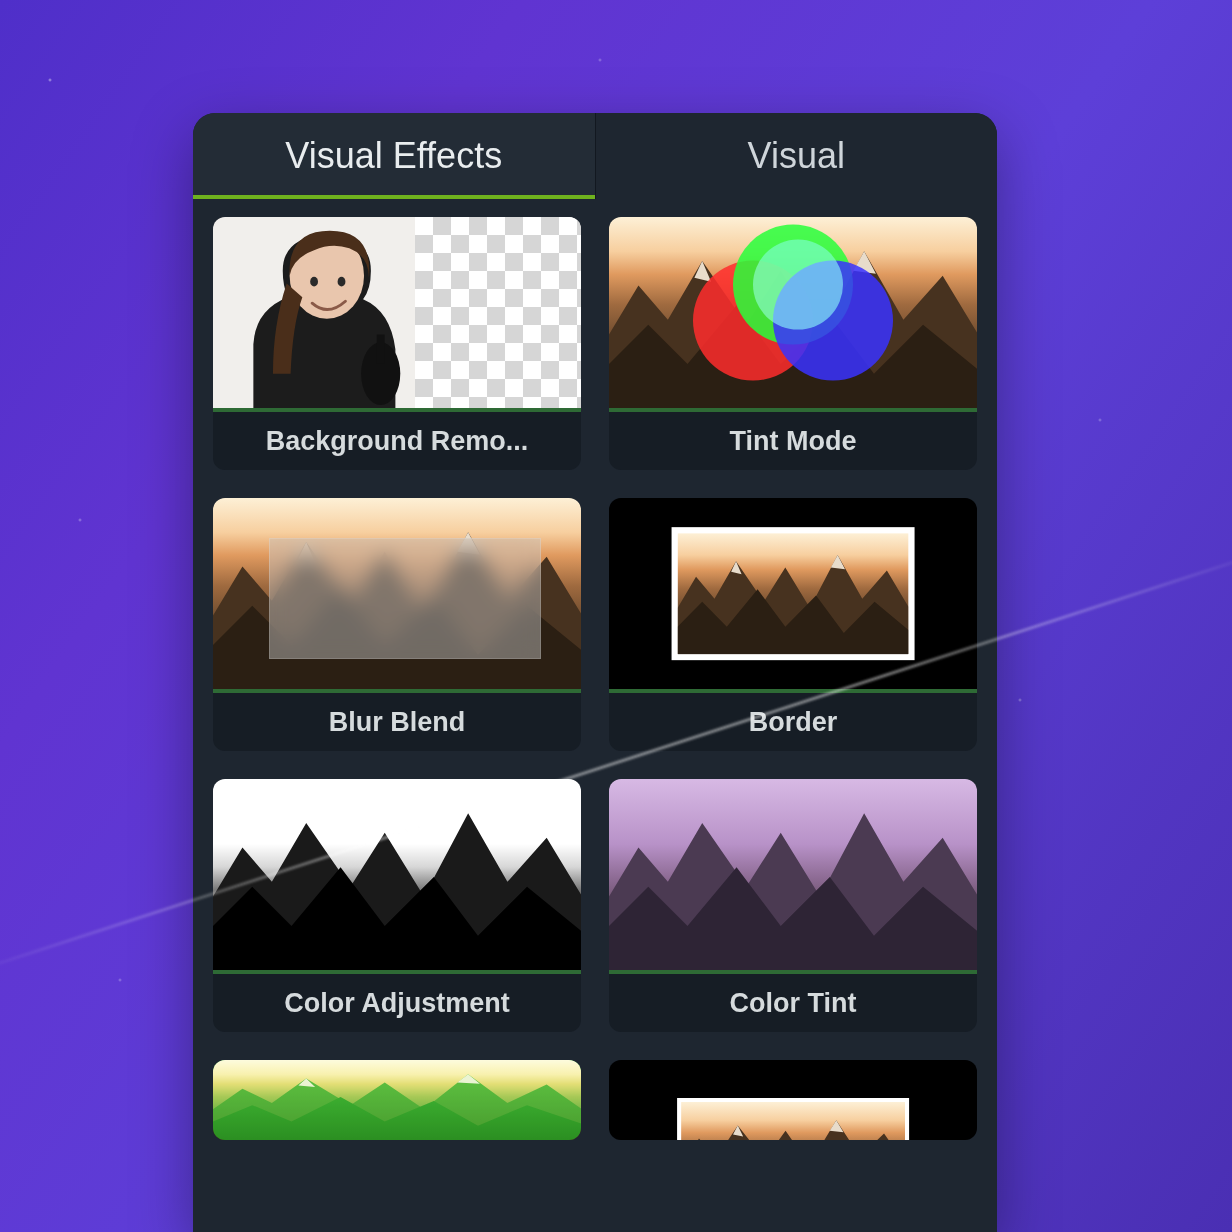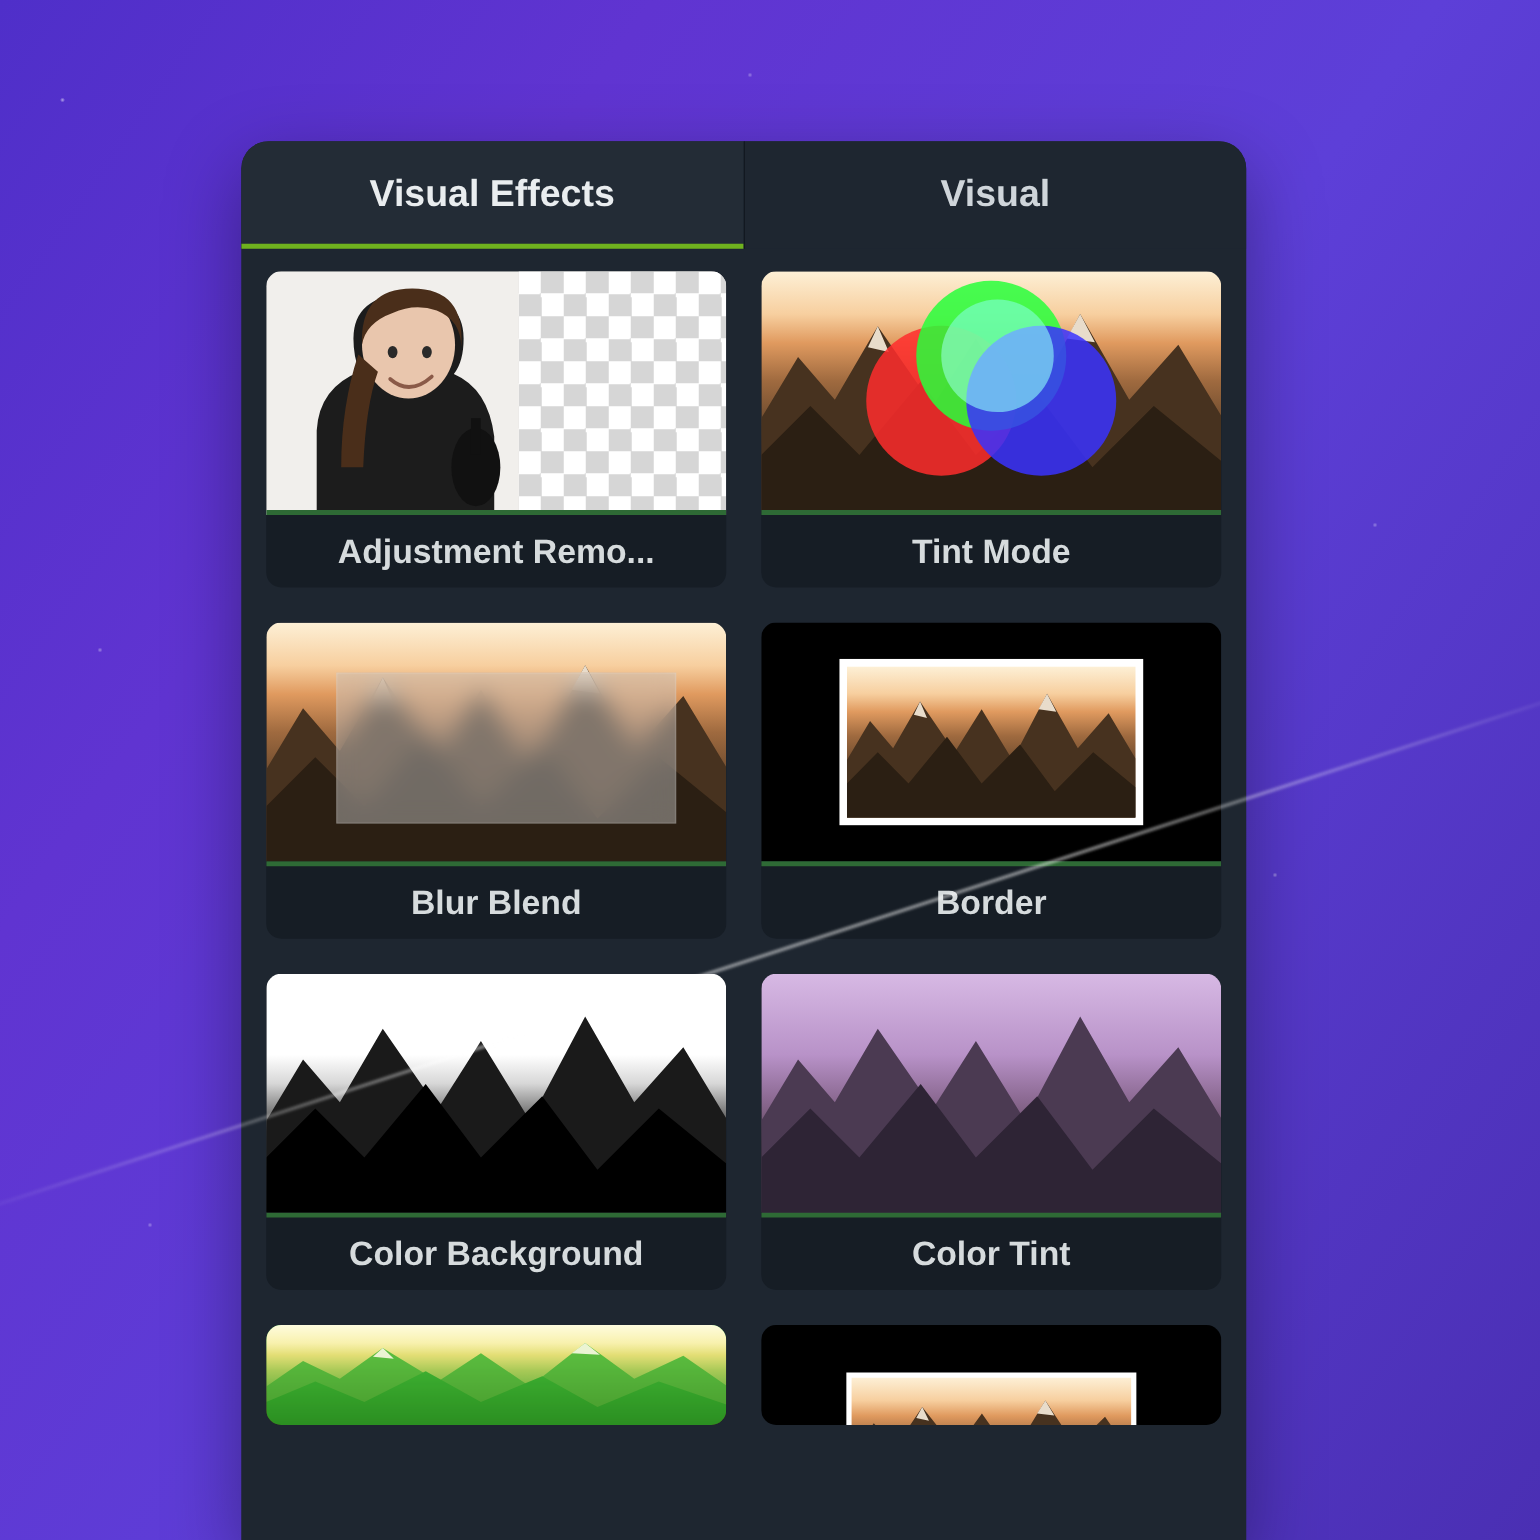--- a/index.html
+++ b/index.html
@@ -49,22 +49,22 @@
 
   .tabs{
     display:flex;
     height:86px;
   }
   .tab{
     flex:1;
     display:flex;
     align-items:center;
     justify-content:center;
-    font-size:30px;
-    font-weight:700;
+    font-size:36px;
+    font-weight:400;
     color:#cfd5da;
     cursor:pointer;
     position:relative;
     background:#1e2630;
   }
   .tab.active{
     background:#232c36;
     color:#e9edef;
   }
   .tab.active::after{
@@ -230,21 +230,21 @@
           <ellipse cx="95" cy="60" rx="38" ry="44" fill="#e9c6ad"></ellipse>
           <path d="M57 60 Q55 14 98 14 Q142 14 138 62 Q138 40 118 32 Q100 26 82 34 Q60 42 57 60 Z" fill="#4a2e1a"></path>
           <path d="M54 68 Q40 110 40 160 L58 160 Q60 110 70 82 Z" fill="#4a2e1a"></path>
           <ellipse cx="82" cy="66" rx="4" ry="5" fill="#2a2a2a"></ellipse>
           <ellipse cx="110" cy="66" rx="4" ry="5" fill="#2a2a2a"></ellipse>
           <path d="M80 88 Q96 102 114 86" stroke="#8a5a48" stroke-width="3" fill="none" stroke-linecap="round"></path>
           <ellipse cx="150" cy="160" rx="20" ry="32" fill="#111"></ellipse>
           <rect x="146" y="120" width="8" height="30" fill="#111"></rect>
         </svg>
       </div>
-      <div class="card-label">Adjustment Remo...</div>
+      <div class="card-label">Background Remo...</div>
     </div>
 
     <div class="card">
       <div class="thumb">
         <div class="mtn">
             <svg viewBox="0 0 375 195" preserveAspectRatio="none">
               <use href="#ridge"></use>
             </svg>
           </div>
         <div class="venn">
@@ -286,21 +286,21 @@
     </div>
 
     <div class="card">
       <div class="thumb">
         <div class="bw">
             <svg viewBox="0 0 375 195" preserveAspectRatio="none" style="position:absolute;inset:0;width:100%;height:100%">
               <use href="#ridge-bw"></use>
             </svg>
           </div>
       </div>
-      <div class="card-label">Color Background</div>
+      <div class="card-label">Color Adjustment</div>
     </div>
 
     <div class="card">
       <div class="thumb">
         <div class="tint-sky">
             <svg viewBox="0 0 375 195" preserveAspectRatio="none" style="position:absolute;inset:0;width:100%;height:100%">
               <use href="#ridge-tint"></use>
             </svg>
           </div>
       </div>

